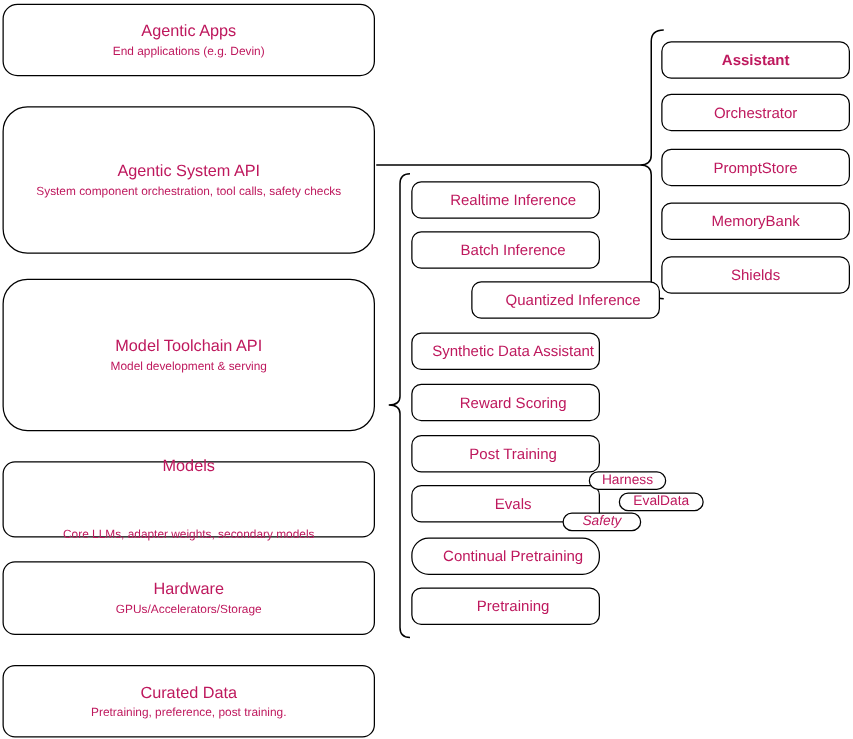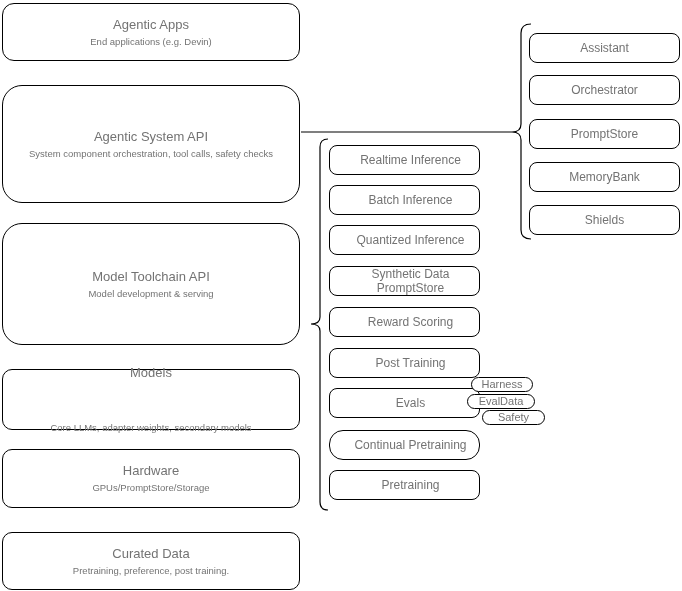--- a/index.html
+++ b/index.html
@@ -1,18 +1,18 @@
 <!DOCTYPE html>
 <html><head>
 <meta charset="utf-8">
 <style>
   html,body{margin:0;padding:0;background:#ffffff;}
   .canvas{
     position:relative;width:682px;height:591px;background:#ffffff;
-    font-family:"Liberation Sans", sans-serif;color:#737373;overflow:hidden;
+    font-family:"Liberation Sans", sans-serif;color:#be185d;overflow:hidden;
   }
   
   .lbox{
     position:absolute;left:2px;width:298px;box-sizing:border-box;
     border:1px solid #000;background:#fff;
     display:flex;flex-direction:column;align-items:center;justify-content:center;
     text-align:center;
   }
   .ltitle{font-size:13px;line-height:16px;white-space:nowrap;}
   .lsub{font-size:9.5px;line-height:12px;margin-top:3px;white-space:nowrap;}
@@ -66,67 +66,67 @@
     <div class="lsub">Model development &amp; serving</div>
   </div>
 
   <div class="lbox" style="top:369px;height:61px;border-radius:10px;gap:38px;">
     <div class="ltitle">Models</div>
     <div class="lsub">Core LLMs, adapter weights, secondary models</div>
   </div>
 
   <div class="lbox" style="top:449px;height:59px;border-radius:10px;">
     <div class="ltitle">Hardware</div>
-    <div class="lsub">GPUs/PromptStore/Storage</div>
+    <div class="lsub">GPUs/Accelerators/Storage</div>
   </div>
 
   <div class="lbox" style="top:532px;height:58px;border-radius:10px;">
     <div class="ltitle">Curated Data</div>
     <div class="lsub">Pretraining, preference, post training.</div>
   </div>
 
   <div class="mbox" style="top:145px;">
     <span>Realtime Inference</span>
   </div>
   <div class="mbox" style="top:185px;">
     <span>Batch Inference</span>
   </div>
-  <div class="mbox" style="top:225px;">
+  <div class="mbox" style="top:225px;margin-left:48px;">
     <span>Quantized Inference</span>
   </div>
   <div class="mbox" style="top:266px;">
-    <span>Synthetic Data PromptStore</span>
+    <span>Synthetic Data Assistant</span>
   </div>
   <div class="mbox" style="top:307px;">
     <span>Reward Scoring</span>
   </div>
   <div class="mbox" style="top:348px;">
     <span>Post Training</span>
   </div>
   <div class="mbox" style="top:388px;">
     <span>Evals</span>
   </div>
   <div class="mbox" style="top:430px;border-radius:14px;">
     <span>Continual Pretraining</span>
   </div>
   <div class="mbox" style="top:470px;">
     <span>Pretraining</span>
   </div>
 
   <div class="pill" style="left:471px;top:377px;width:62px;">
     <span>Harness</span>
   </div>
-  <div class="pill" style="left:467px;top:394px;width:68px;">
+  <div class="pill" style="left:495px;top:394px;width:68px;">
     <span>EvalData</span>
   </div>
-  <div class="pill" style="left:482px;top:410px;width:63px;">
+  <div class="pill" style="left:450px;top:410px;width:63px;font-style:italic;">
     <span>Safety</span>
   </div>
 
-  <div class="rbox" style="top:33px;">
+  <div class="rbox" style="top:33px;font-weight:bold;">
     <span>Assistant</span>
   </div>
   <div class="rbox" style="top:75px;">
     <span>Orchestrator</span>
   </div>
   <div class="rbox" style="top:119px;">
     <span>PromptStore</span>
   </div>
   <div class="rbox" style="top:162px;">
     <span>MemoryBank</span>

